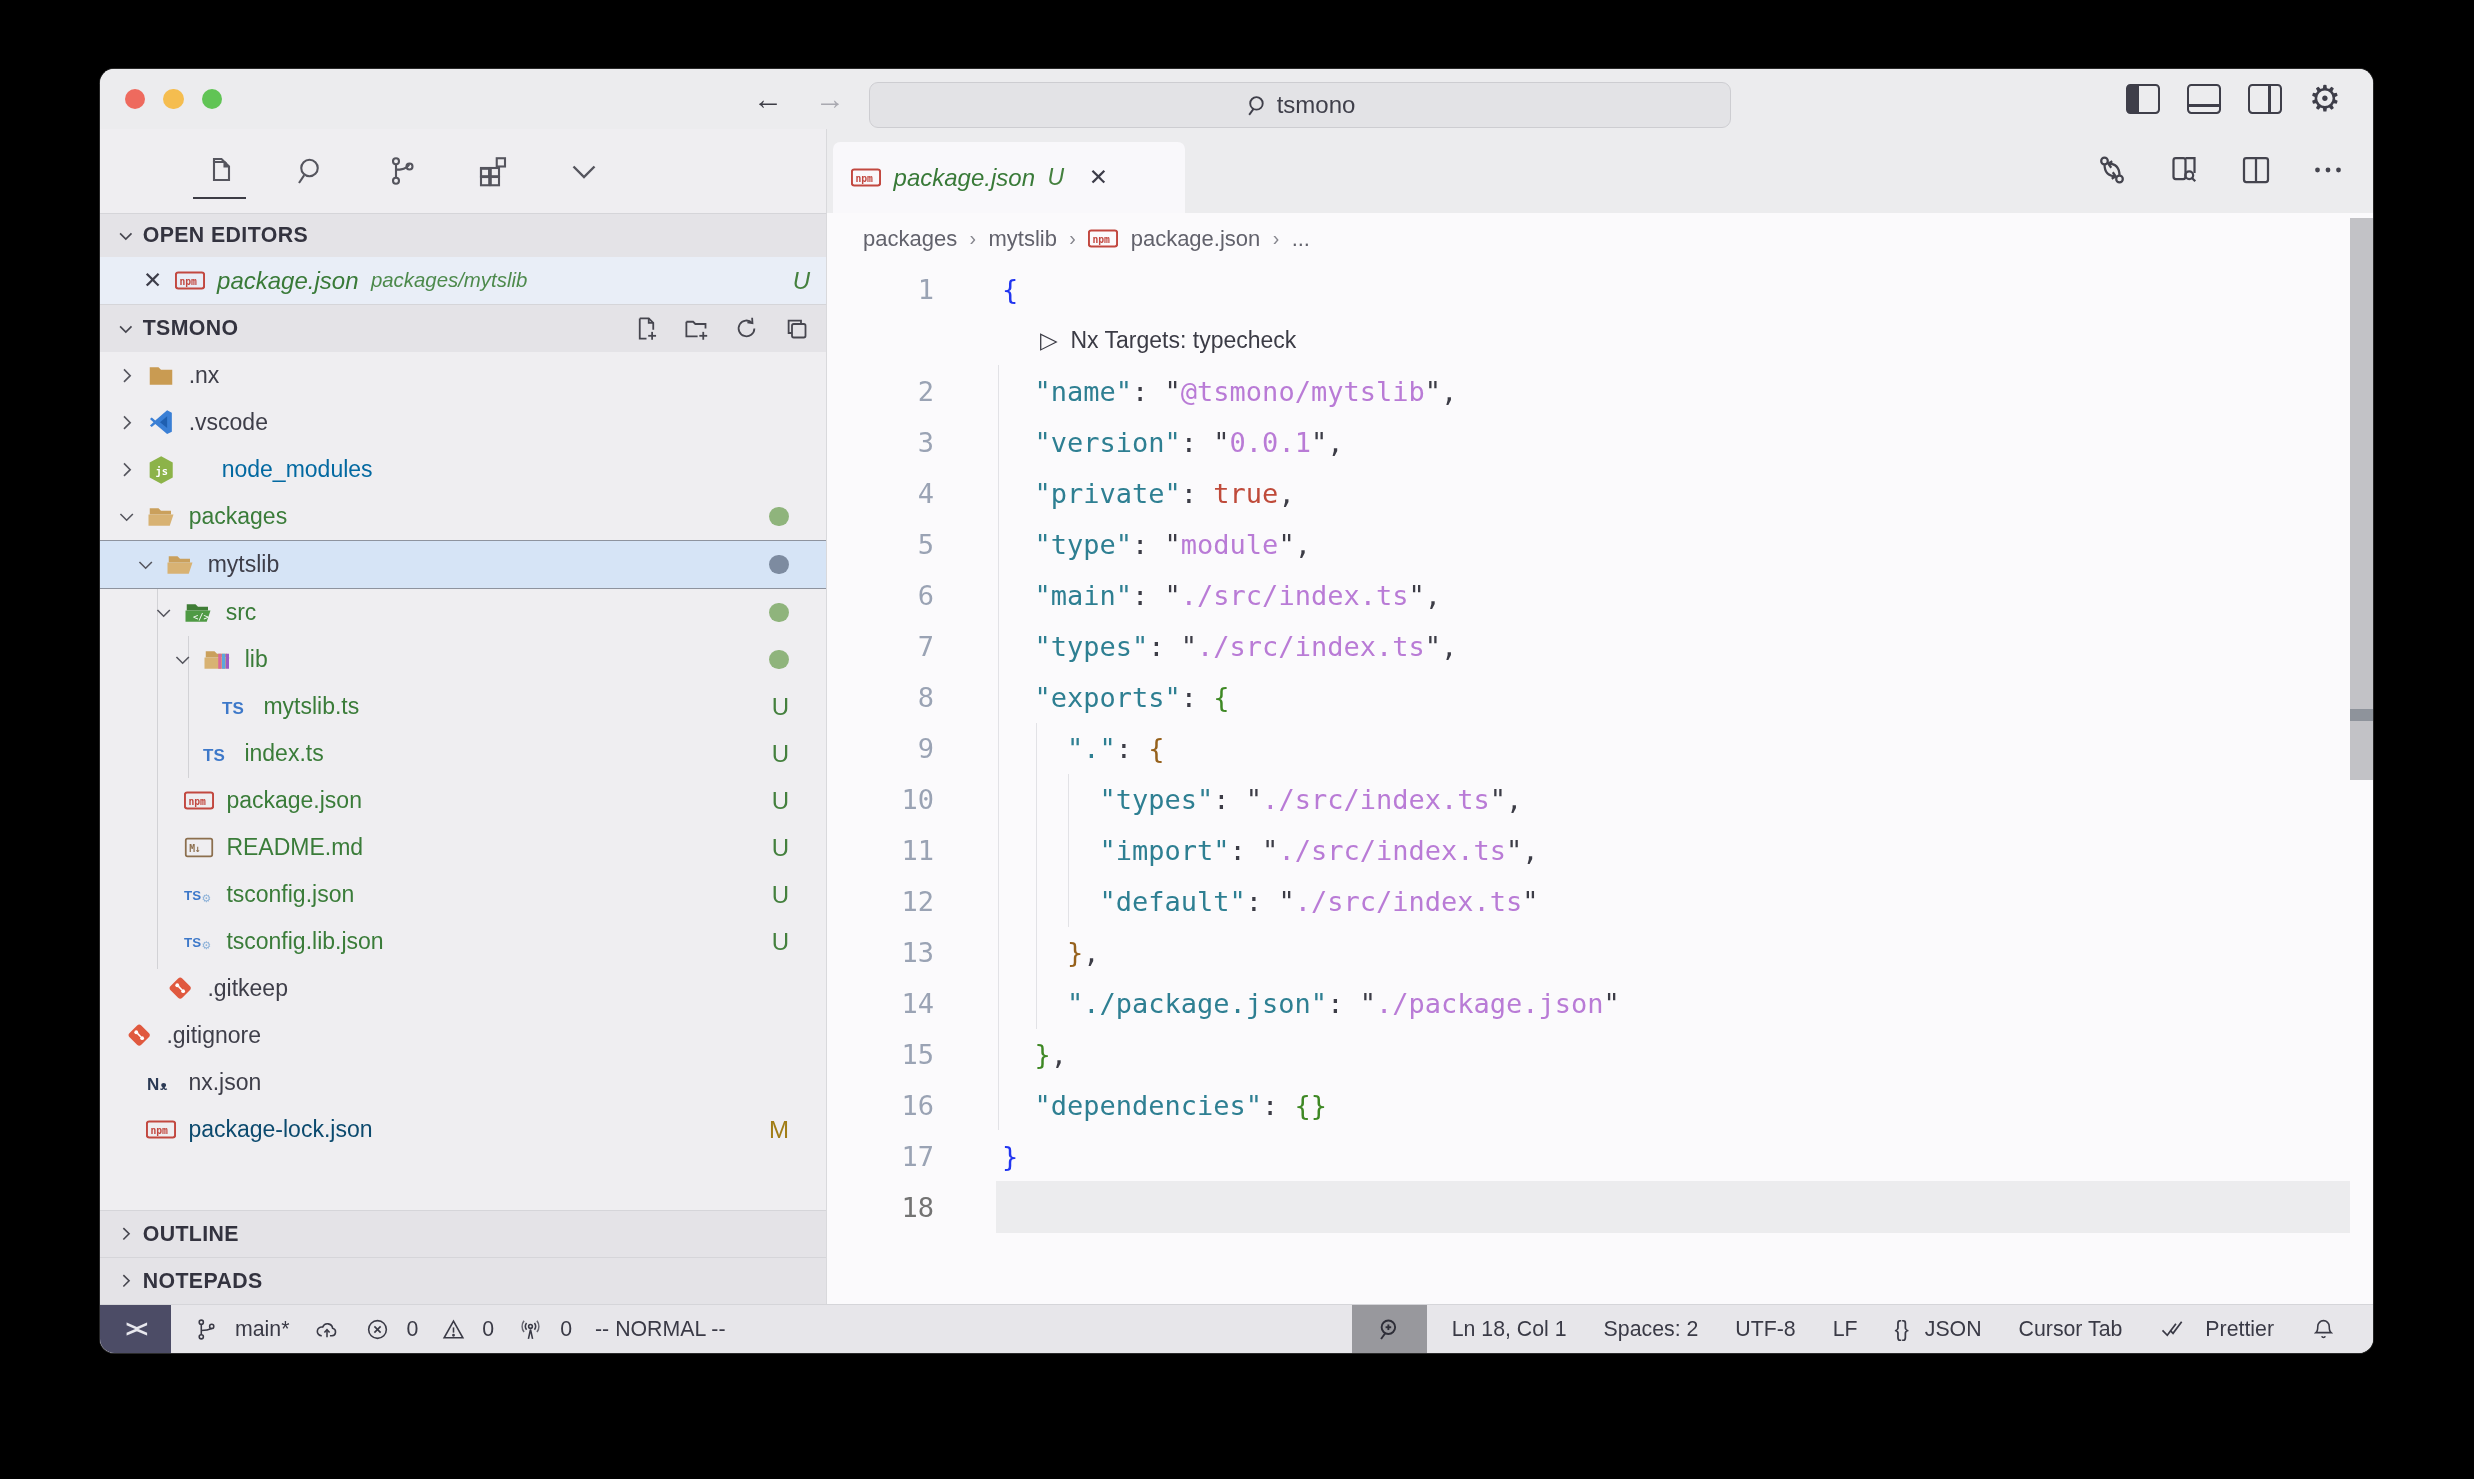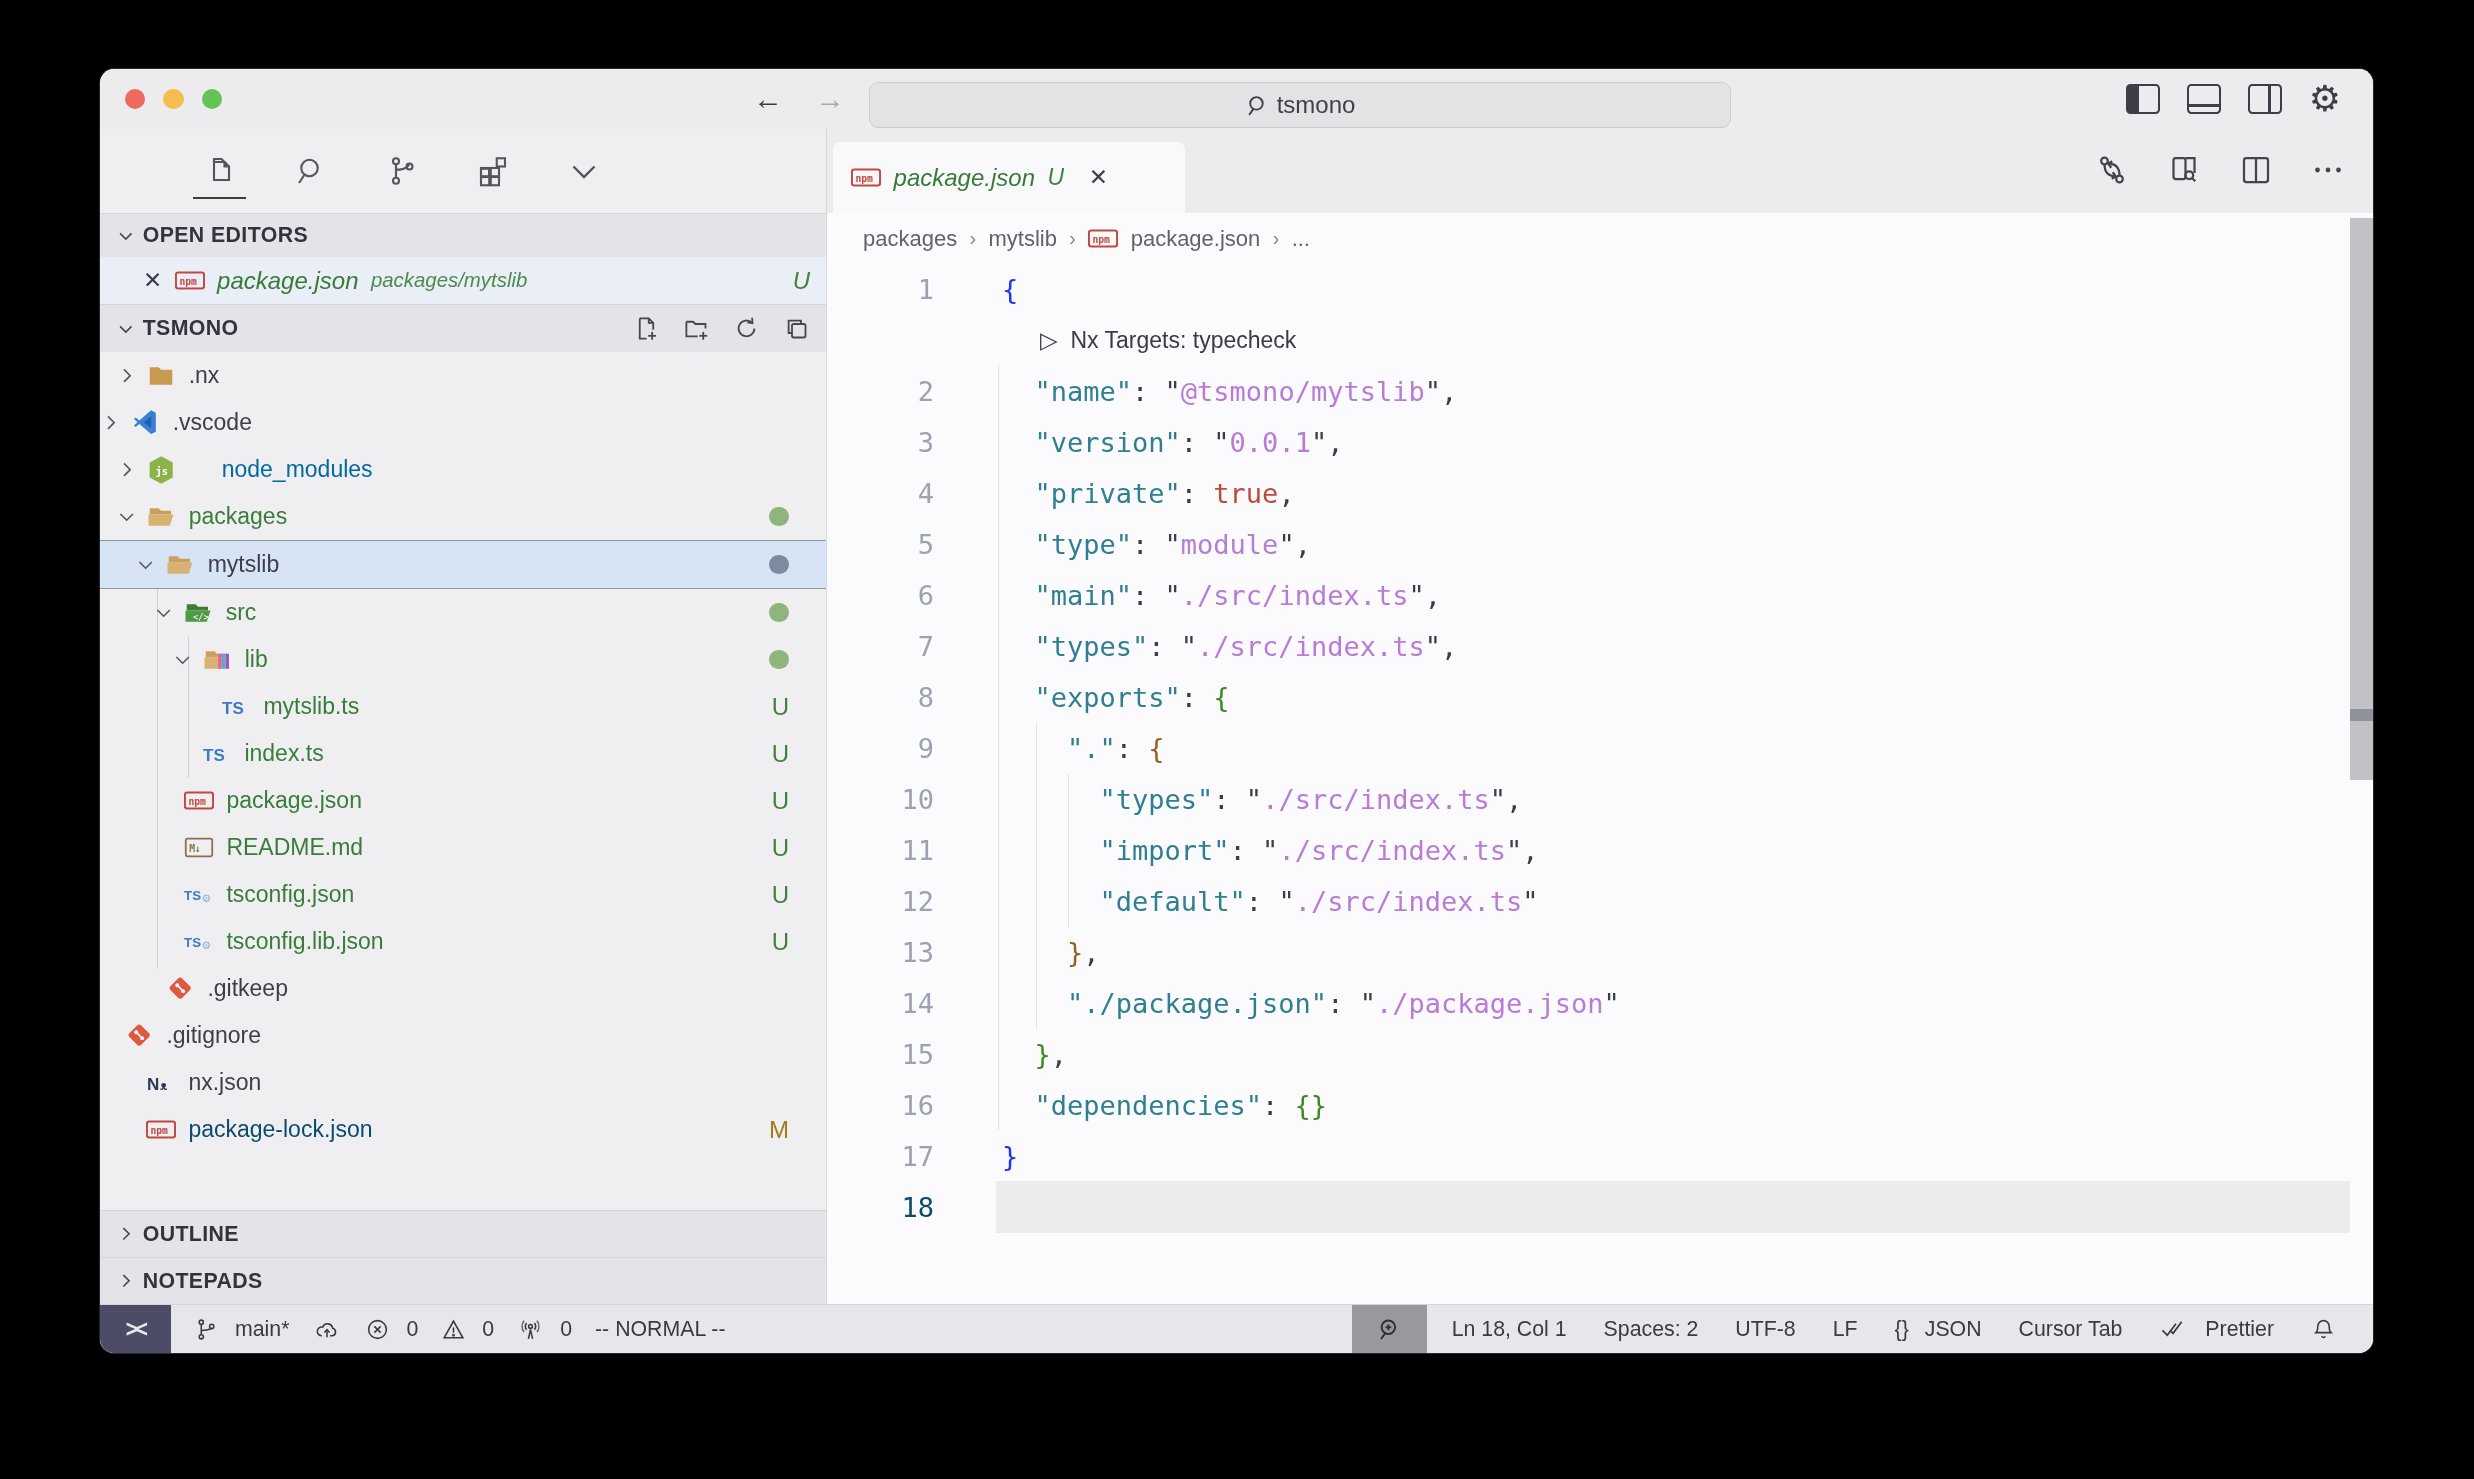--- a/index.html
+++ b/index.html
@@ -58,21 +58,21 @@
        display:flex;align-items:center;padding:0 18px;gap:12.4px;}
   .tab-label{color:#397a38;font-style:italic;font-size:24px;}
   .tab-badge{color:#44803e;font-style:italic;font-size:23px;}
   .ed-actions{position:absolute;right:27px;top:23px;display:flex;gap:36px;color:#44444e;align-items:center;}
   .crumbs{height:51px;display:flex;align-items:center;padding-left:36px;gap:12.4px;color:#62626c;font-size:22px;flex:none;}
   .crumb-sep{color:#85858d;font-size:19.6px;}
   .code{flex:1;position:relative;font-family:"DejaVu Sans Mono",monospace;font-size:27px;min-height:0;}
   .curline{position:absolute;left:169px;right:23px;top:917px;height:52px;background:#ececee;}
   .gutter{position:absolute;left:0;top:0;width:107px;text-align:right;color:#9aa3b4;}
   .gutter div{height:51px;line-height:51px;}
-  .gutter .cur{color:#0c4a6e;}
+  .gutter .cur{color:#737373;}
   .lines{position:absolute;left:175px;top:0;right:36px;white-space:pre;}
   .lines .cl{height:51px;line-height:51px;}
   .codelens{font-family:"Liberation Sans",sans-serif;font-size:23px;color:#3b3b45;padding-left:38px;}
   .tok-key{color:#2e7f92;}.tok-str{color:#b97bd6;}.tok-q{color:#3c3c46;}.tok-pun{color:#3c3c46;}
   .tok-b1{color:#2135f0;}.tok-b2{color:#3e8824;}.tok-b3{color:#96611c;}.tok-bool{color:#bf4a3a;}
   .cguide{position:absolute;width:0.9px;background:#e2e2e6;}
   .scrollthumb{position:absolute;right:0;top:-46px;width:23px;height:562px;background:#c2c2c6;}
   .scrollmark{position:absolute;right:0;top:445px;width:23px;height:12.4px;background:#8e939b;}
   
   .statusbar{height:48px;background:#e7e6ea;border-top:0.9px solid #d5d5d9;flex:none;display:flex;align-items:center;
@@ -235,21 +235,21 @@
                   <polyline points="9,5 16,12 9,19"></polyline>
                 </svg>
               </span>
               <span class="ficon">
                 <svg width="30" height="30" viewBox="0 0 24 24">
                   <path fill="#c99b52" d="M3 5 h7 l2 2 h9 v12 h-18 z"></path>
                 </svg>
               </span>
               <span class="">.nx</span>
             </div>
-            <div class="trow" style="">
+            <div class="trow" style="padding-left:16px;">
               <span class="chev">
                 <svg width="21.3" height="21.3" viewBox="0 0 24 24" fill="none" stroke="#55555e" stroke-width="1.8">
                   <polyline points="9,5 16,12 9,19"></polyline>
                 </svg>
               </span>
               <span class="ficon">
                 <svg width="28.4" height="28.4" viewBox="0 0 24 24">
                   <path fill="#3a7fd5" d="M17 2 L21 4 V20 L17 22 L7 13.5 L4 16 L2.5 14.8 L5.5 12 L2.5 9.2 L4 8 L7 10.5 Z"></path>
                   <path fill="#1f5fb0" d="M17 7 L11 12 L17 17 Z"></path>
                 </svg>

